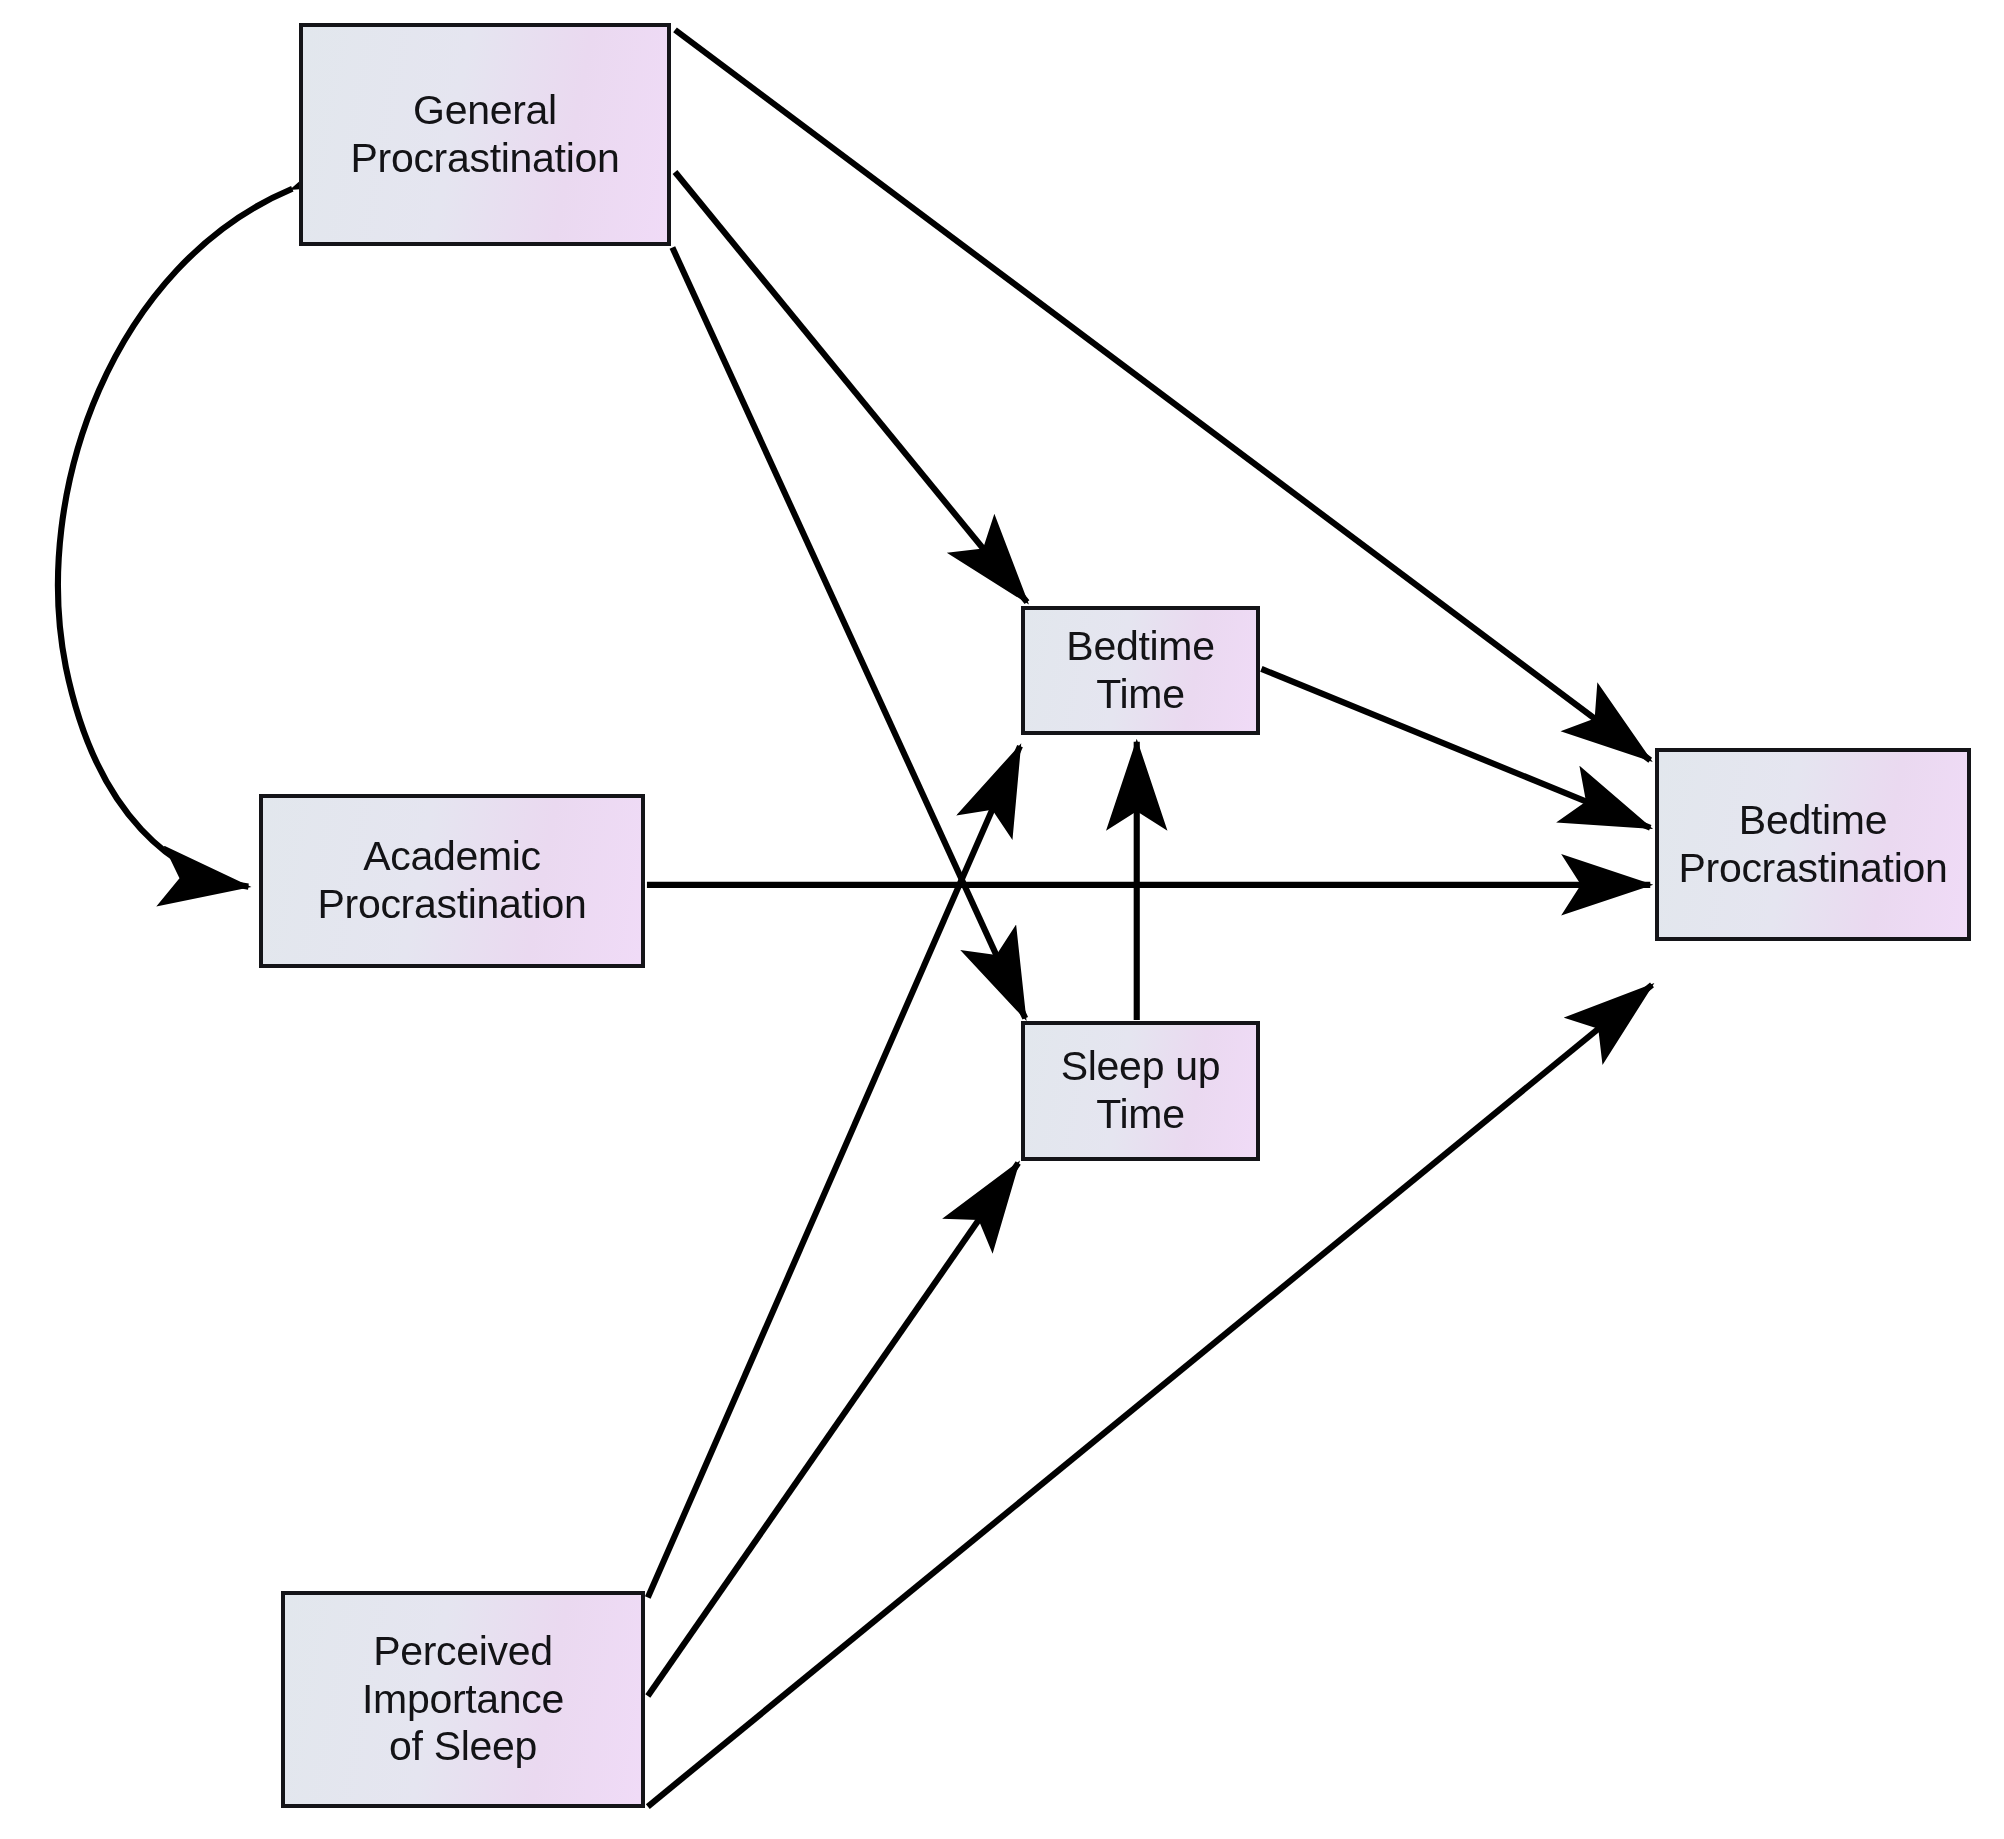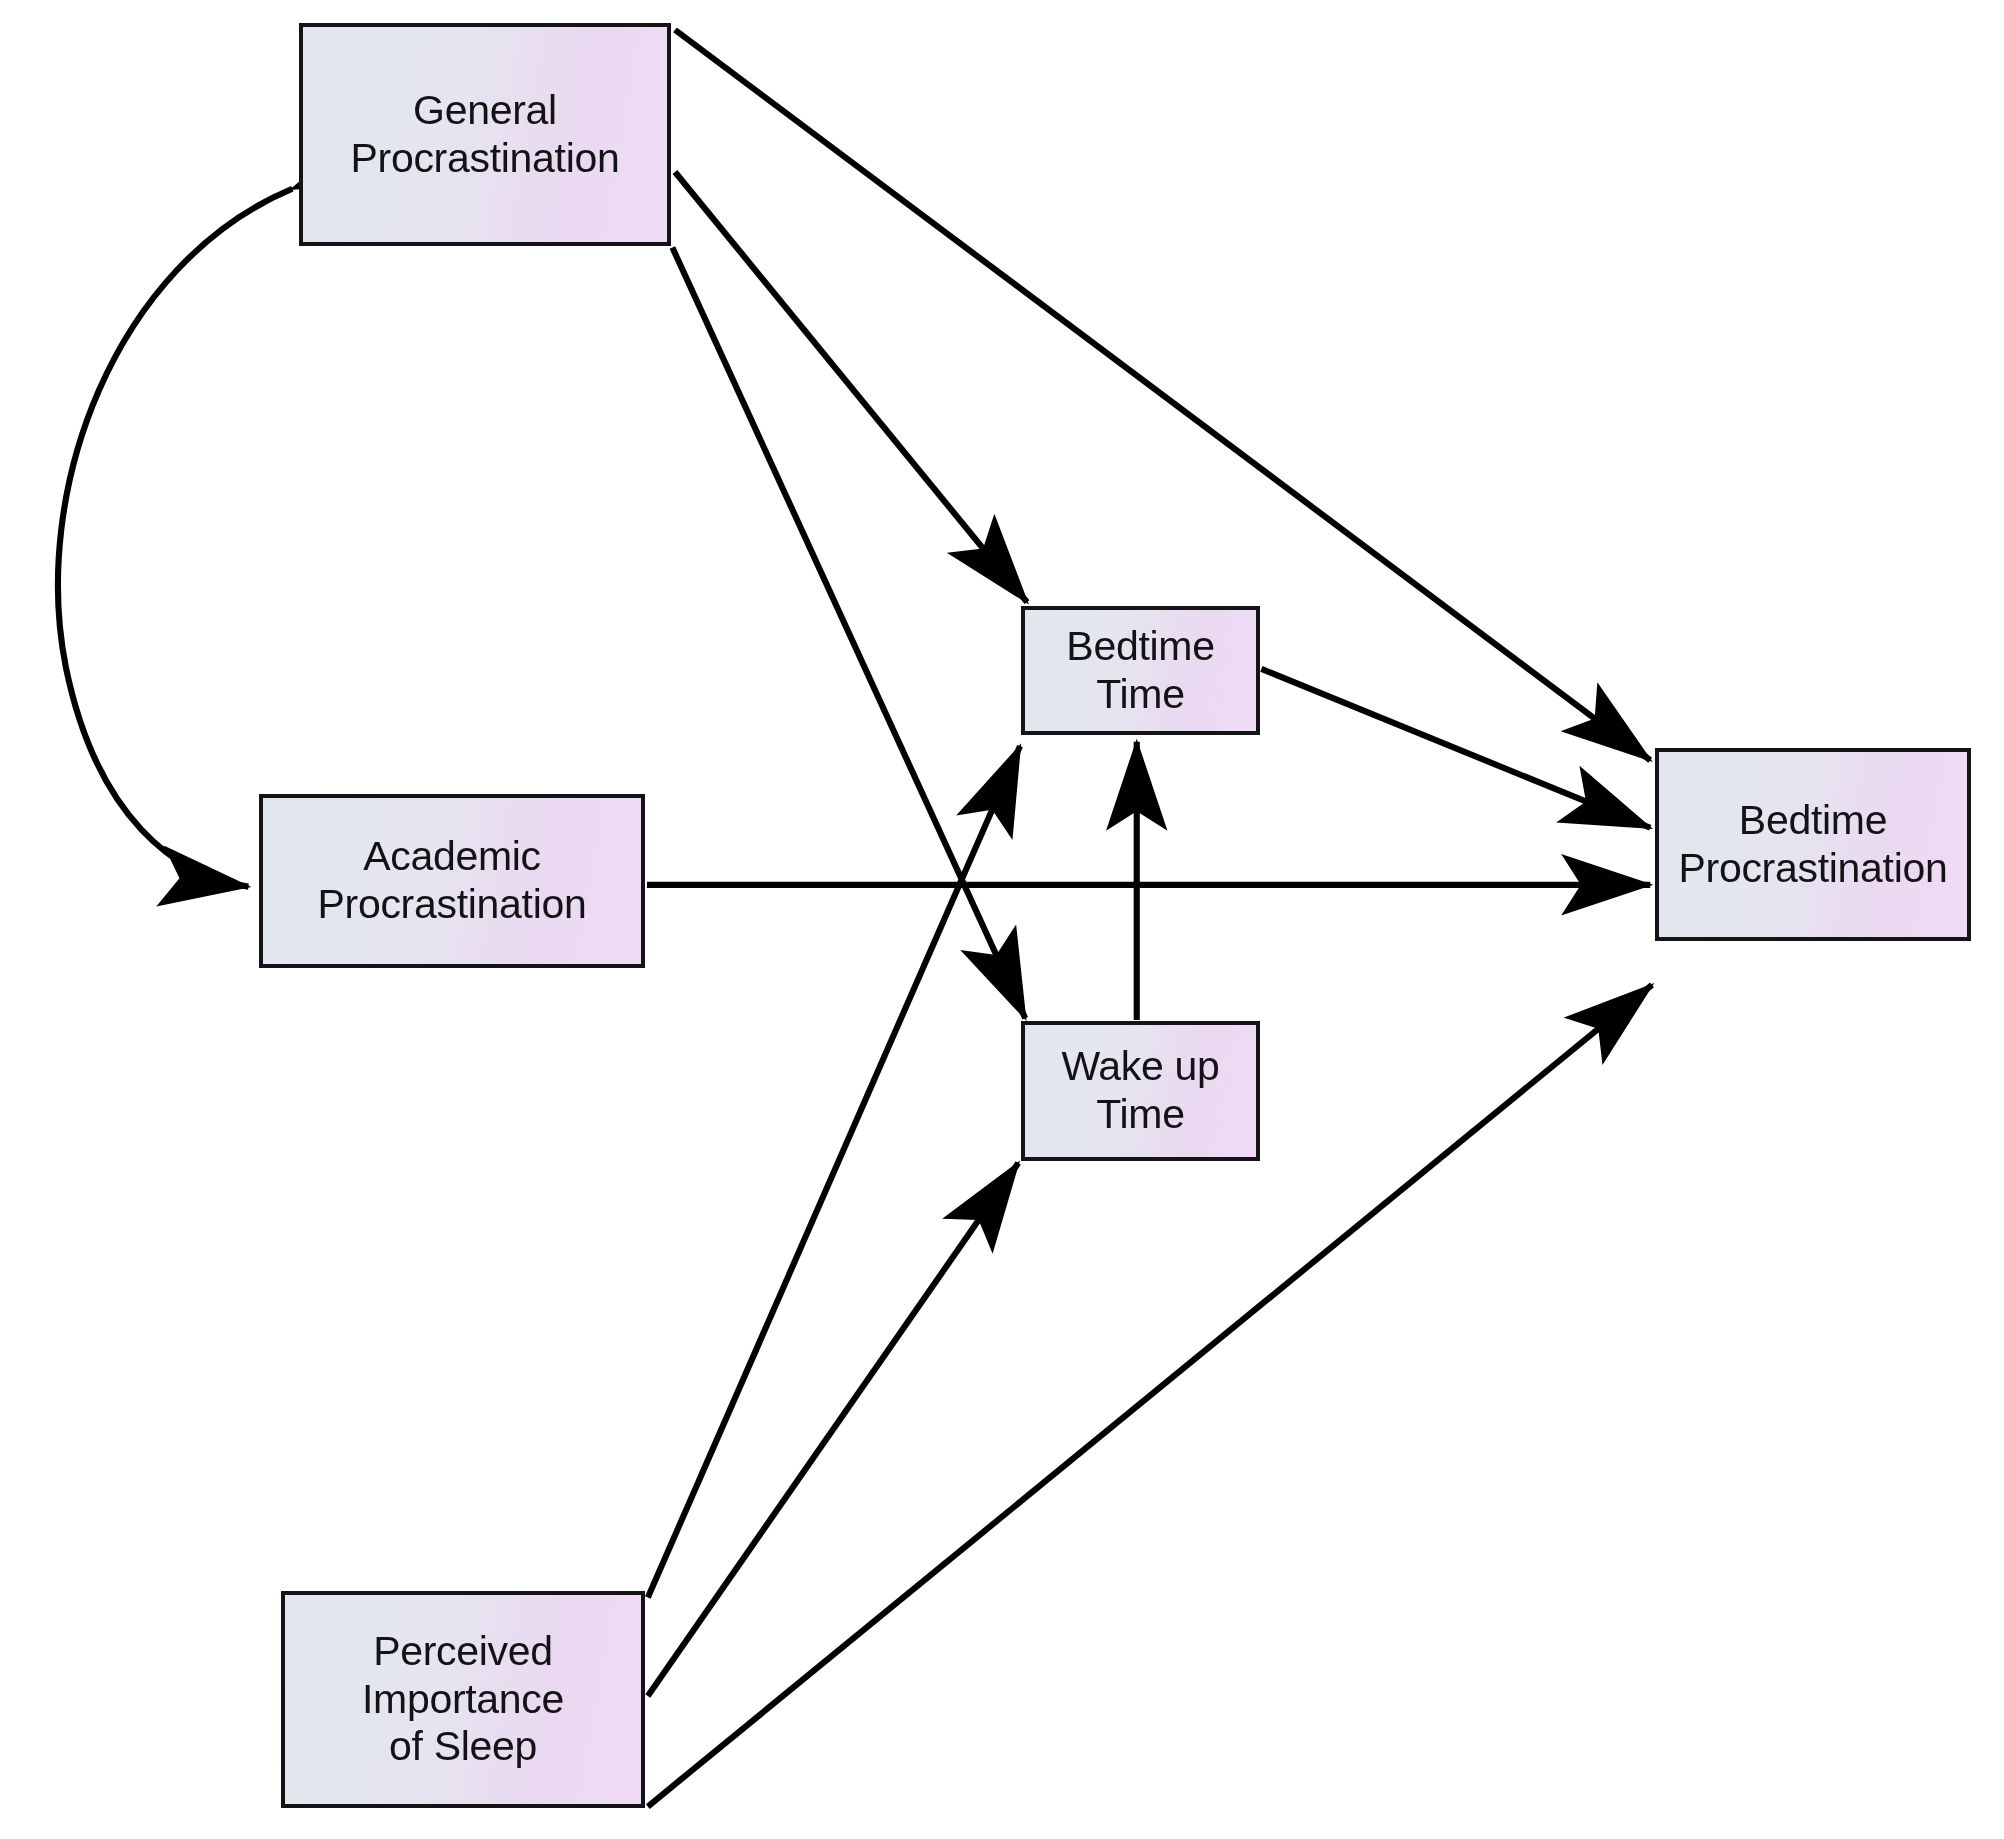--- a/index.html
+++ b/index.html
@@ -85,21 +85,21 @@
     <span class="label">Academic
 Procrastination</span>
   </div>
 
   <div class="node" style="left:1021px; top:606px; width:239px; height:129px;">
     <span class="label">Bedtime
 Time</span>
   </div>
 
   <div class="node" style="left:1021px; top:1021px; width:239px; height:140px;">
-    <span class="label">Wake up
+    <span class="label">Sleep up
 Time</span>
   </div>
 
   <div class="node" style="left:1655px; top:748px; width:316px; height:193px;">
     <span class="label">Bedtime
 Procrastination</span>
   </div>
 
   <div class="node" style="left:281px; top:1591px; width:364px; height:217px;">
     <span class="label">Perceived

